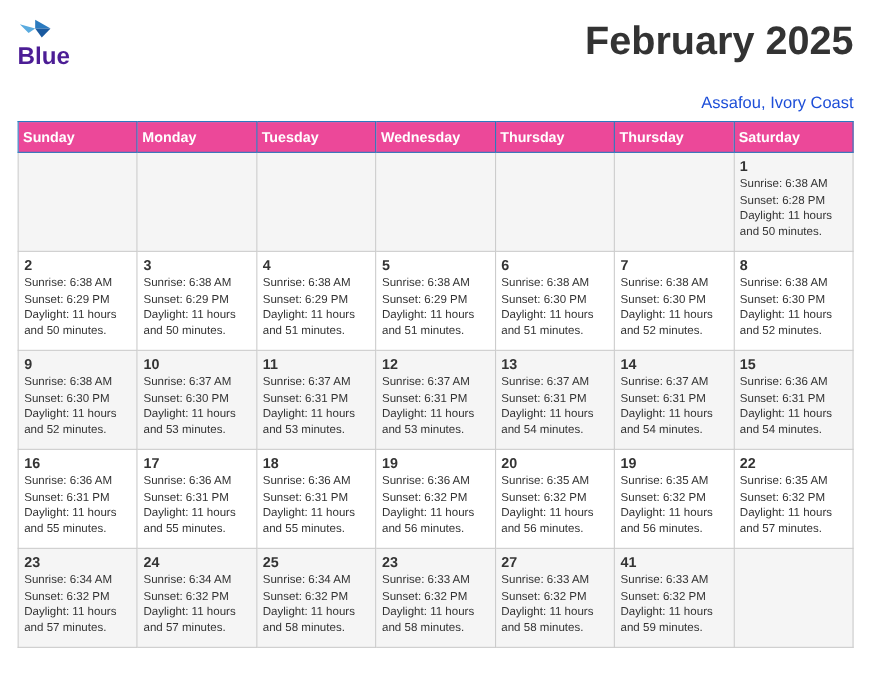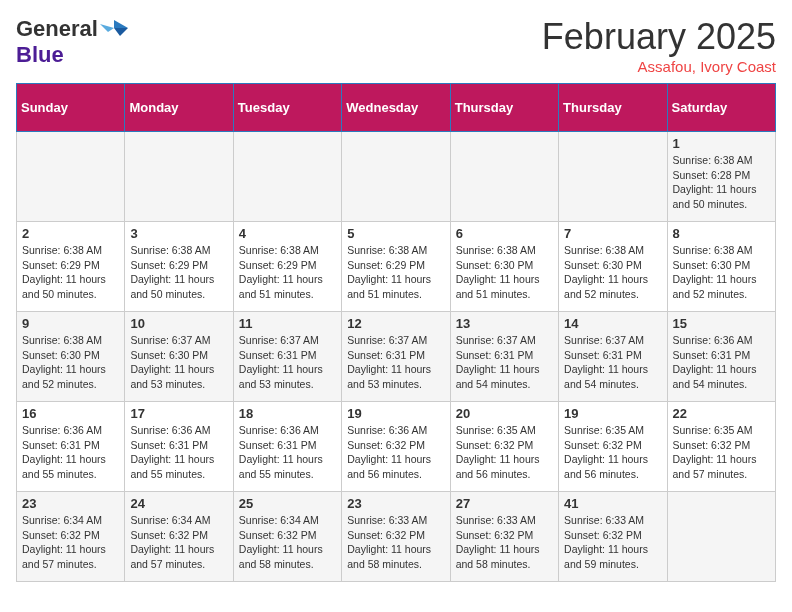--- a/index.html
+++ b/index.html
@@ -38,38 +38,39 @@
     .logo-bird {
       width: 28px;
       height: 22px;
       margin-left: 2px;
     }
     .title-block {
       text-align: right;
     }
     .month-title {
       font-size: 36px;
-      font-weight: normal;
+      font-weight: bold;
       color: #333;
     }
     .location {
       font-size: 15px;
-      color: #ef4444;
+      color: #1d4ed8;
+      margin-top: 27px;
     }
     table {
       width: 100%;
       border-collapse: collapse;
       table-layout: fixed;
     }
     thead th {
-      background-color: #be185d;
+      background-color: #ec4899;
       color: #fff;
       font-size: 13px;
       font-weight: bold;
-      padding: 16px 4px;
+      padding: 6px 4px;
       text-align: left;
       border: 1px solid #2a7abf;
     }
     tbody td {
       vertical-align: top;
       border: 1px solid #ccc;
       padding: 4px 5px;
       height: 90px;
       font-size: 11px;
       color: #333;
@@ -95,21 +96,20 @@
     tbody tr:nth-child(odd) td.empty {
       background: #f5f5f5;
     }
   </style>
 </head>
 <body>
 
 <div class="header">
   <div class="logo">
     <div class="logo-text">
-      <span class="logo-general">General</span>
       <svg class="logo-bird" viewBox="0 0 28 22" xmlns="http://www.w3.org/2000/svg">
         <polygon points="14,2 28,10 14,10" fill="#2a7abf"></polygon>
         <polygon points="14,10 28,10 20,18" fill="#1a5a9f"></polygon>
         <polygon points="0,6 14,10 8,14" fill="#5aabdf"></polygon>
       </svg>
     </div>
     <span class="logo-blue">Blue</span>
   </div>
   <div class="title-block">
     <div class="month-title">February 2025</div>

